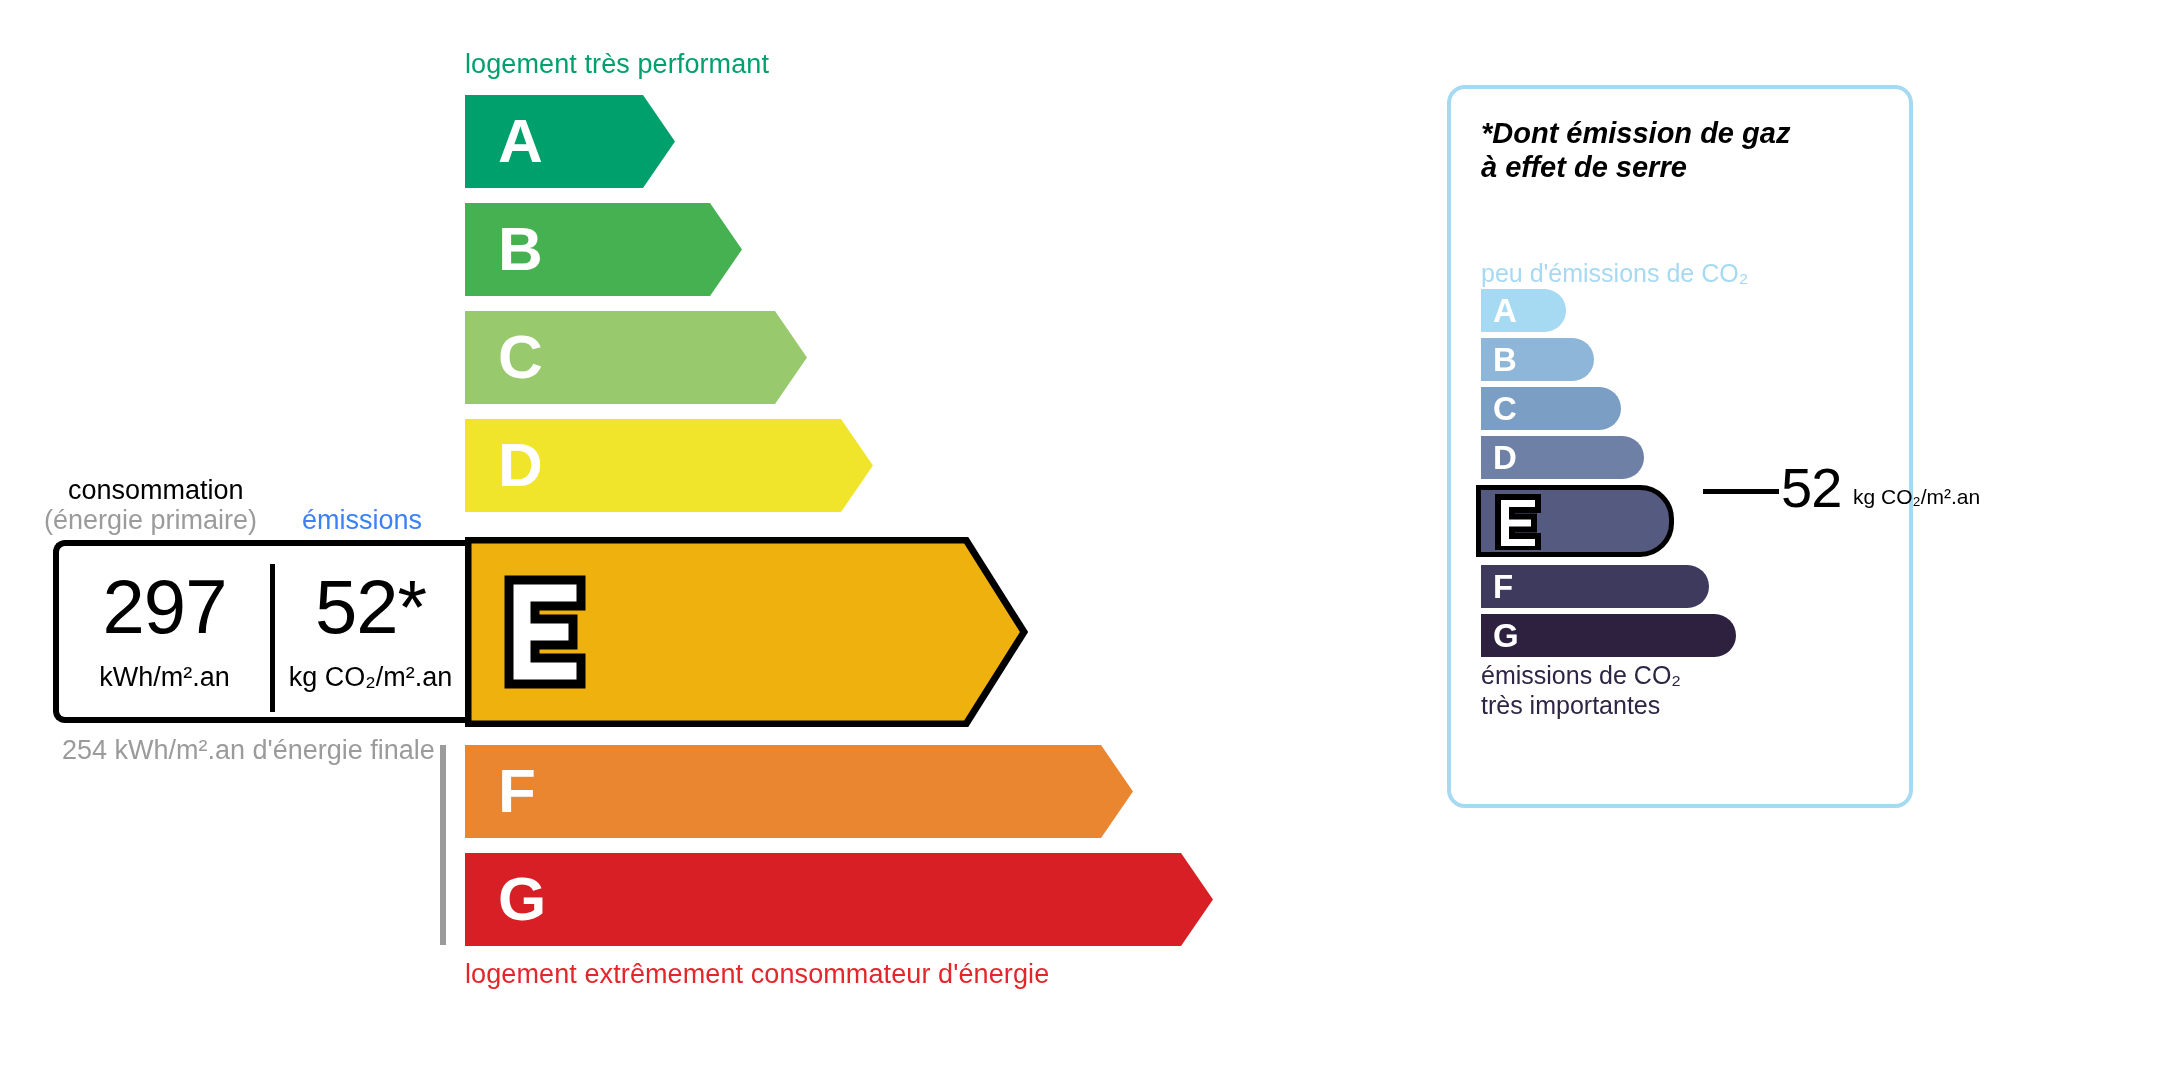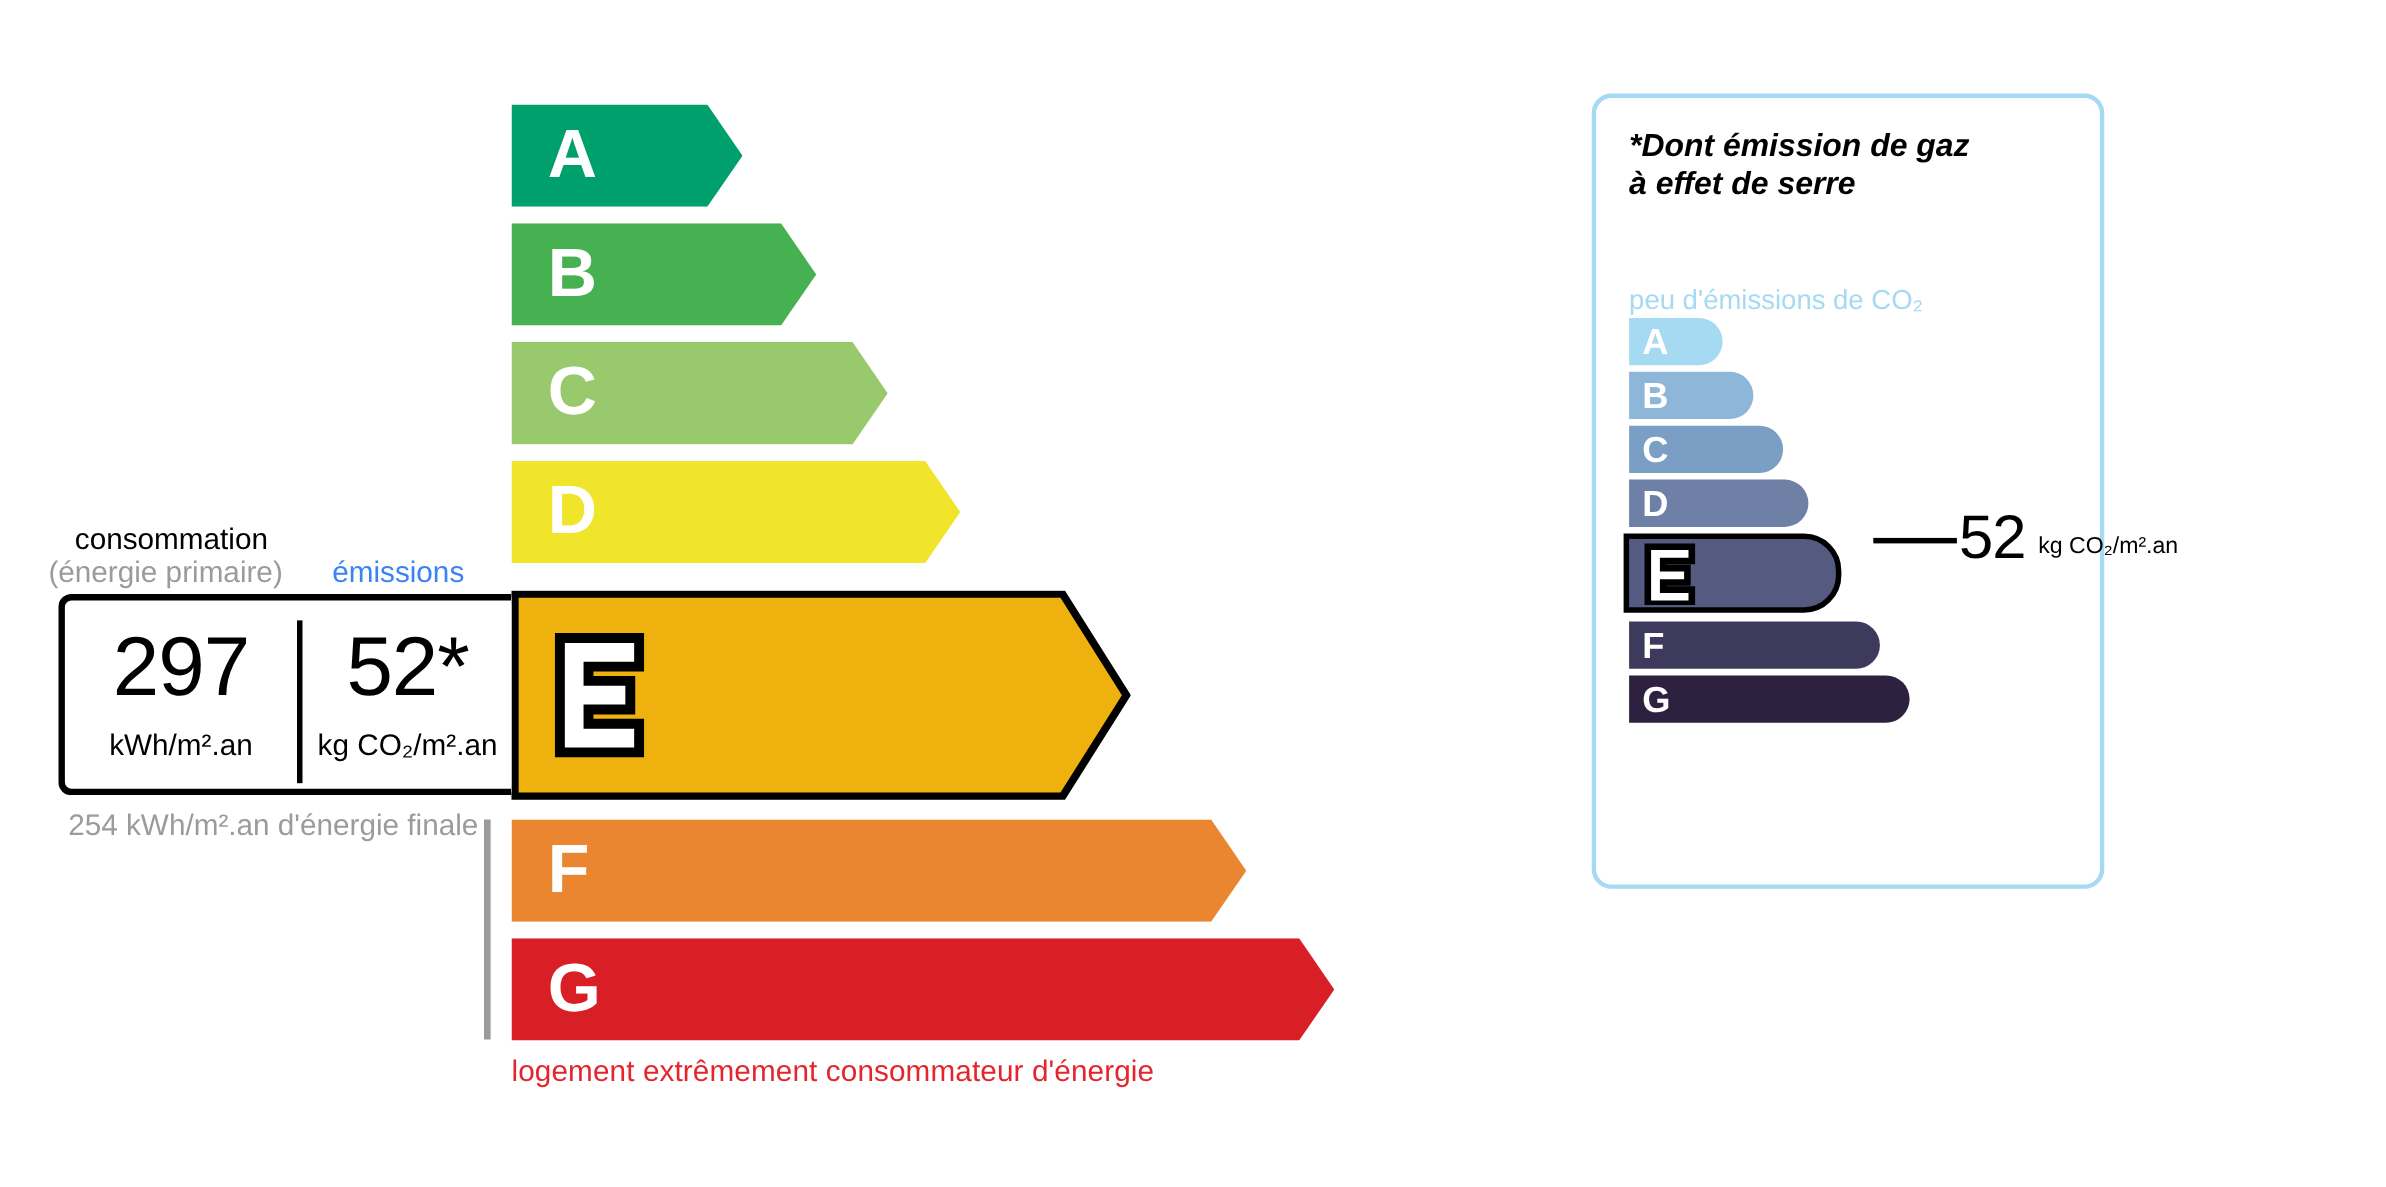--- a/index.html
+++ b/index.html
@@ -248,20 +248,21 @@
     white-space: nowrap;
   }
 </style>
 </head>
 <body>
 
 <div id="dpe-root">
 
   <div id="energy-scale">
 
+    <div class="scale-caption-top">logement très performant</div>
 
     <div class="arrow-row" id="row-A" style="top:95px;">
       <svg class="arrow-svg" width="210" height="93" viewBox="0 0 210 93">
         <polygon points="0,0 178,0 210,46.5 178,93 0,93" fill="#00a06d"></polygon>
       </svg>
       <span class="arrow-letter">A</span>
     </div>
 
     <div class="arrow-row" id="row-B" style="top:203px;">
       <svg class="arrow-svg" width="277" height="93" viewBox="0 0 277 93">
@@ -365,15 +366,17 @@
     <div id="co2-callout-unit">kg CO₂/m².an</div>
 
     <div class="co2-bar" style="top:476px; width:228px; background:#3e3a5e;">
       <span class="co2-bar-letter">F</span>
     </div>
 
     <div class="co2-bar" style="top:525px; width:255px; background:#2e2140;">
       <span class="co2-bar-letter">G</span>
     </div>
 
+    <div id="co2-caption-bottom">émissions de CO₂
+très importantes</div>
   </div>
 
 </div>
 
 </body></html>

